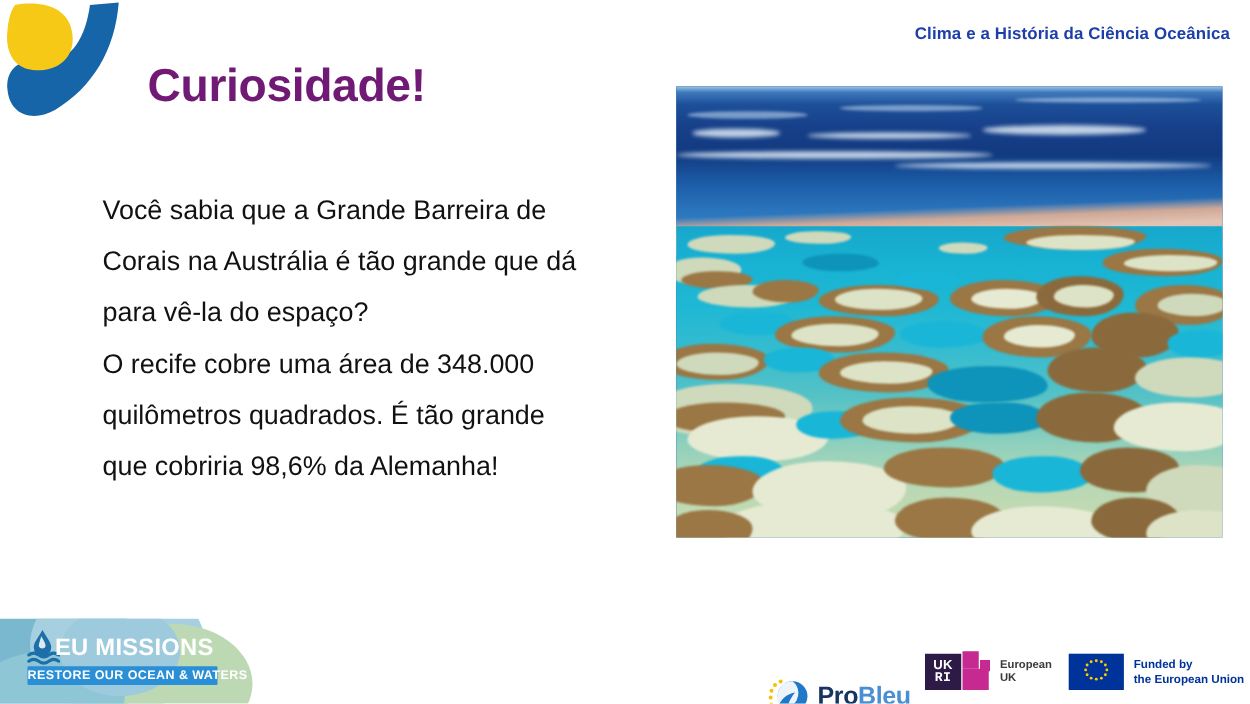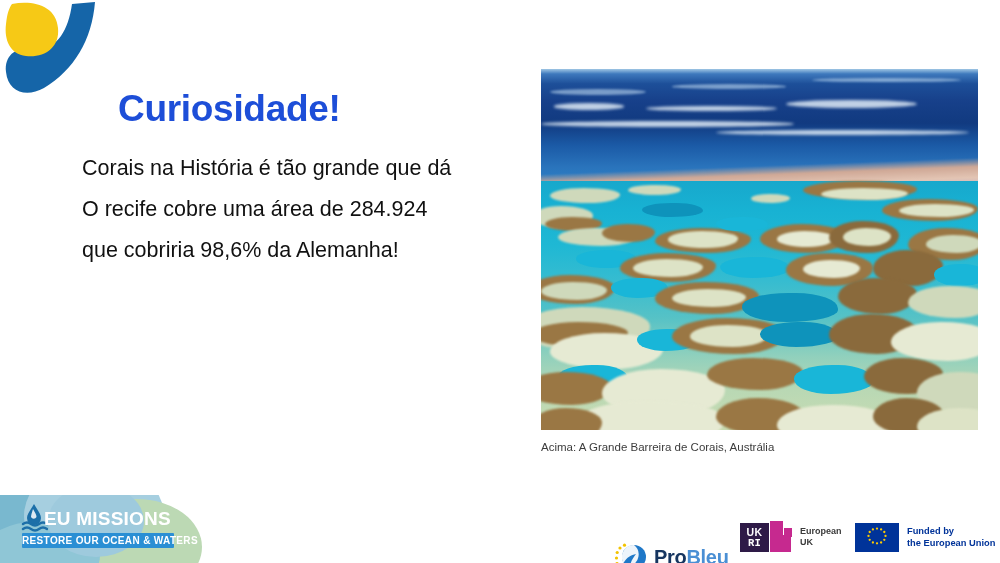--- a/index.html
+++ b/index.html
@@ -39,24 +39,23 @@
     white-space: nowrap;
   }
 
   
   #slide-title {
     position: absolute;
     left: 118px;
     top: 48px;
     font-size: 37px;
     font-weight: bold;
-    color: #1d4ed8;
+    color: #701a75;
     letter-spacing: -0.3px;
     white-space: nowrap;
-    margin-top: 40px;
   }
 
   
   #body-copy {
     position: absolute;
     left: 82px;
     top: 148px;
     width: 420px;
     font-size: 21.5px;
     line-height: 41px;
@@ -278,26 +277,30 @@
 
 <div id="slide">
 
   <div id="brand-mark">
     <svg width="104" height="104" viewBox="0 0 104 104" aria-hidden="true">
       <path d="M95 6 C92 44 74 74 44 92 C26 102 8 96 6 76 C4 58 18 50 34 52 C56 55 68 36 72 8 Z" fill="#1565a8"></path>
       <path d="M12 8 C34 4 56 10 58 32 C60 52 44 62 26 60 C10 58 4 44 6 28 C7 18 9 12 12 8 Z" fill="#f6c916"></path>
     </svg>
   </div>
 
+  <div id="header-title">Clima e a História da Ciência Oceânica</div>
 
   <div id="slide-title">Curiosidade!</div>
 
   <div id="body-copy">
-    <p>Corais na História é tão grande que dá</p>
-    <p>O recife cobre uma área de 284.924</p>
+    <p>Você sabia que a Grande Barreira de</p>
+    <p>Corais na Austrália é tão grande que dá</p>
+    <p>para vê-la do espaço?</p>
+    <p>O recife cobre uma área de 348.000</p>
+    <p>quilômetros quadrados. É tão grande</p>
     <p>que cobriria 98,6% da Alemanha!</p>
   </div>
 
   <div id="photo-figure">
     <div id="reef-photo">
       <div class="ph ocean-deep"></div>
 
       <div class="ph ocean-streak" style="left:2%;top:5.5%;width:22%;height:1.6%;"></div>
       <div class="ph ocean-streak" style="left:30%;top:4.2%;width:26%;height:1.3%;"></div>
       <div class="ph ocean-streak2" style="left:3%;top:9.5%;width:16%;height:1.8%;"></div>
@@ -372,21 +375,20 @@
 
       <div class="ph coral coral-white" style="left:8%;top:92%;width:34%;height:12%;"></div>
       <div class="ph coral coral-tan" style="left:-2%;top:94%;width:16%;height:9%;"></div>
       <div class="ph coral coral-tan" style="left:40%;top:91%;width:20%;height:10%;"></div>
       <div class="ph coral coral-white" style="left:54%;top:93%;width:26%;height:11%;"></div>
       <div class="ph coral coral-tan2" style="left:76%;top:91%;width:16%;height:10%;"></div>
       <div class="ph coral coral-pale2" style="left:86%;top:94%;width:20%;height:10%;"></div>
     </div>
   </div>
 
-  <div id="photo-caption">Acima: A Grande Barreira de Corais, Austrália</div>
 
   <div id="eu-missions-logo">
     <div class="emb" style="left:-30px;top:-18px;width:150px;height:104px;background:#79b8cf;"></div>
     <div class="emb" style="left:24px;top:-34px;width:140px;height:110px;background:#a6cfe0;"></div>
     <div class="emb" style="left:72px;top:4px;width:130px;height:96px;background:#bcd9b4;"></div>
     <div class="emb" style="left:-20px;top:26px;width:120px;height:70px;background:#8fc6d6;"></div>
     <div class="emb" style="left:48px;top:-10px;width:96px;height:72px;background:#9ecadd;"></div>
 
     <svg style="position:absolute;left:20px;top:8px;" width="28" height="30" viewBox="0 0 28 30" aria-hidden="true">
       <path d="M14 1 C18 8 21 11 21 15 A7 7 0 0 1 7 15 C7 11 10 8 14 1 Z" fill="#1c6fa8"></path>

